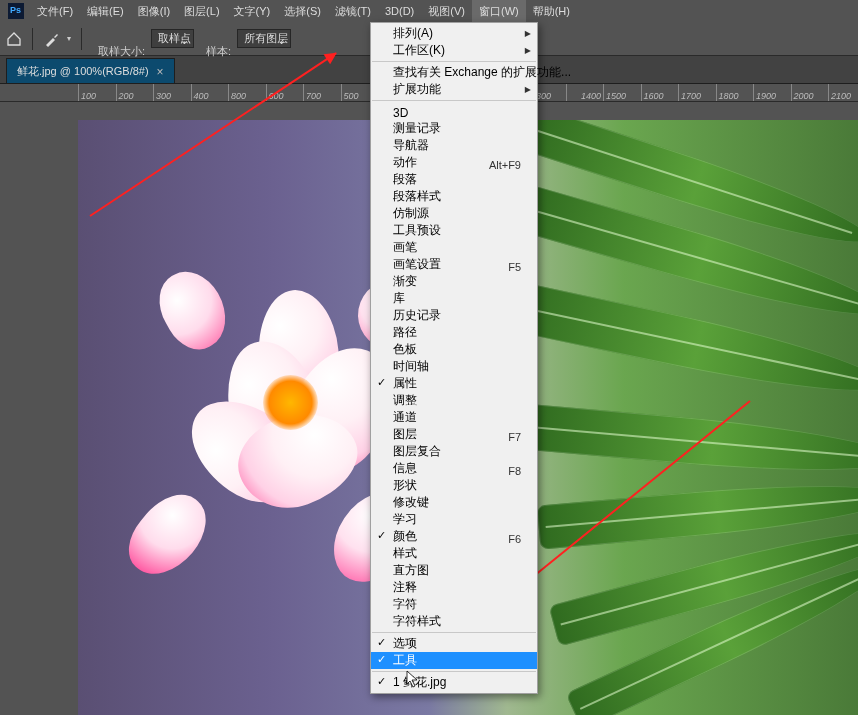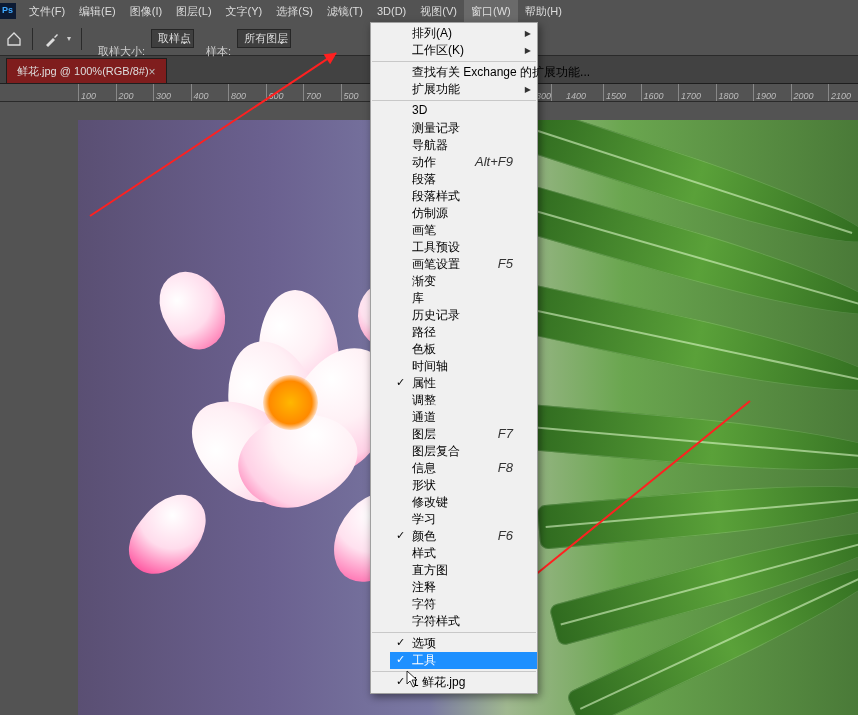--- a/index.html
+++ b/index.html
@@ -1,33 +1,33 @@
 <!DOCTYPE html>
 <html><head>
 <meta charset="utf-8">
 <style>
   * { box-sizing: border-box; margin: 0; padding: 0; font-family: "Microsoft YaHei", "SimSun", sans-serif; }
   body { width: 858px; height: 715px; background: #535353; overflow: hidden; position: relative; }
 
-  .menubar { height: 22px; background: #535353; display: flex; align-items: center; padding-left: 0; font-size: 11px; color: #ddd; }
+  .menubar { height: 22px; background: #535353; display: flex; align-items: center; padding-left: 8px; font-size: 11px; color: #ddd; }
   .ps-icon { width: 16px; height: 16px; background: #0c1a33; display:inline-block; margin-right:6px; position:relative; }
   .ps-icon::after { content:"Ps"; color:#3fa9ff; font-size:9px; font-weight:bold; position:absolute; top:2px; left:2px; }
   .menu-item { padding: 0 7px; height:22px; line-height:22px; cursor:default; }
   .menu-item.active { background:#6a6a6a; }
 
   .optionsbar { height: 34px; background: #535353; border-bottom:1px solid #2a2a2a; display:flex; align-items:center; font-size:11px; color:#ccc; padding-left:6px; gap:6px; }
   .home-icon svg { display:block; }
   .divider-v { width:1px; height:22px; background:#2a2a2a; margin:0 4px; }
   .eyedrop svg { display:block; }
   .opt-label { margin-left:6px;margin-top:25px; }
   .opt-select { background:#3f3f3f; border:1px solid #262626; color:#ddd; padding:1px 2px 1px 6px; font-size:11px; position:relative; }
   .opt-select .chev { position:absolute; right:4px; top:4px; }
 
   .tabbar { height:28px; background:#424242; border-bottom:1px solid #1e1e1e; display:flex; align-items:flex-end; padding-left:6px; font-size:11px; color:#ddd;}
-  .doc-tab { background:#7f1d1d; padding:5px 10px 4px 10px; border-top:1px solid #1e1e1e; border-left:1px solid #1e1e1e; border-right:1px solid #1e1e1e; display:flex; align-items:flex-end; }
+  .doc-tab { background:#0c4a6e; padding:5px 10px 4px 10px; border-top:1px solid #1e1e1e; border-left:1px solid #1e1e1e; border-right:1px solid #1e1e1e; display:flex; align-items:flex-end; gap:8px;}
   .doc-tab .close { font-size:12px; color:#bbb; }
 
   .ruler-h { height:18px; background:#535353; border-bottom:1px solid #2a2a2a; position:relative; font-size:9px; color:#bbb; overflow:hidden;font-style:italic;}
   .ruler-h .tick { position:absolute; top:0; height:18px; border-left:1px solid #888; padding-left:2px; line-height:10px; padding-top:7px;}
 
   .canvas-area { position:absolute; left:0; right:0; top:102px; bottom:0; background:#535353; }
   .image { position:absolute; left:78px; top:18px; width:780px; height:595px; overflow:hidden; background:linear-gradient(90deg,#5a4f73 0%, #6b6190 25%, #7a79a3 45%, #a0b890 55%, #6aa64f 70%, #4a7a38 100%); }
   .flower { position:absolute; left:30px; top:70px; width:360px; height:430px; }
   .petal { position:absolute; background: radial-gradient(circle at 30% 30%, #fff 0%, #fff0f5 40%, #ffd1e6 70%, #ff5aa0 100%); }
   .p1 { width:90px; height:130px; left:120px; top:150px; transform:rotate(-15deg); border-radius:48% 52% 60% 40% / 60% 55% 45% 40%; }
@@ -44,23 +44,23 @@
   .l1 { width:360px; height:46px; left:440px; top:40px; transform:rotate(18deg);}
   .l2 { width:370px; height:48px; left:440px; top:115px; transform:rotate(16deg);}
   .l3 { width:380px; height:50px; left:430px; top:200px; transform:rotate(12deg);}
   .l4 { width:370px; height:46px; left:450px; top:300px; transform:rotate(5deg);}
   .l5 { width:360px; height:44px; left:460px; top:370px; transform:rotate(-5deg);}
   .l6 { width:350px; height:42px; left:470px; top:440px; transform:rotate(-15deg);}
   .l7 { width:340px; height:40px; left:480px; top:500px; transform:rotate(-25deg);}
   .leaf::after { content:""; position:absolute; left:2%; right:5%; top:48%; height:2px; background:rgba(230,255,210,0.55);}
 
   .dropdown { position:absolute; left:370px; top:22px; width:168px; background:#f0f0f0; border:1px solid #a0a0a0; box-shadow:2px 3px 8px rgba(0,0,0,0.45); font-size:12px; color:#000; z-index:50; padding:2px 0;}
-  .dd-row { display:flex; align-items:flex-start; height:17px; padding:0 18px 0 22px; position:relative; white-space:nowrap;margin-left:19px;}
+  .dd-row { display:flex; align-items:flex-end; height:17px; padding:0 18px 0 22px; position:relative; white-space:nowrap;}
   .dd-row.has-sub::after { content:"▶"; font-size:8px; position:absolute; right:6px; top:4px; color:#333;}
-  .dd-row .shortcut { position:absolute; right:24px; font-size:13px; color:#333;font-style:italic;}
+  .dd-row .shortcut { position:absolute; right:16px; font-size:11px; color:#333;}
   .dd-row.checked::before { content:"✓"; position:absolute; left:6px; top:1px; font-size:11px;}
   .dd-row.highlight { background:#1e90ff; color:#fff;}
   .dd-sep { height:1px; background:#c8c8c8; margin:2px 1px;}
   .dd-cursor { position:absolute; left:406px; top:670px; z-index:60; }
 
   .arrow { position:absolute; height:2px; background:#ff2020; transform-origin:left center; z-index:40;}
   .arrow::after { content:""; position:absolute; right:-1px; top:-5px; border-left:12px solid #ff2020; border-top:6px solid transparent; border-bottom:6px solid transparent;}
 </style>
 </head>
 <body>
@@ -120,21 +120,21 @@
     <div class="tick" style="left: 190.5px;">400</div>
     <div class="tick" style="left: 228px;">800</div>
     <div class="tick" style="left: 265.5px;">600</div>
     <div class="tick" style="left: 303px;">700</div>
     <div class="tick" style="left: 340.5px;">500</div>
     <div class="tick" style="left: 378px;">900</div>
     <div class="tick" style="left: 415.5px;">1000</div>
     <div class="tick" style="left: 453px;">1100</div>
     <div class="tick" style="left: 490.5px;">1200</div>
     <div class="tick" style="left: 528px;">1300</div>
-    <div class="tick" style="left: 551px; padding-left: 14px;">1400</div>
+    <div class="tick" style="left: 566px; padding-left: 14px;">1400</div>
     <div class="tick" style="left: 603px;">1500</div>
     <div class="tick" style="left: 640.5px; text-align: center;">1600</div>
     <div class="tick" style="left: 678px;">1700</div>
     <div class="tick" style="left: 715.5px;">1800</div>
     <div class="tick" style="left: 753px;">1900</div>
     <div class="tick" style="left: 790.5px;">2000</div>
     <div class="tick" style="left: 828px;">2100</div>
   </div>
 
 <div class="canvas-area">
@@ -192,24 +192,24 @@
     <div class="dd-row">
       <span>段落</span>
     </div>
     <div class="dd-row">
       <span>段落样式</span>
     </div>
     <div class="dd-row">
       <span>仿制源</span>
     </div>
     <div class="dd-row">
+      <span>工具预设</span>
+    </div>
+    <div class="dd-row">
       <span>画笔</span>
-    </div>
-    <div class="dd-row">
-      <span>工具预设</span>
     </div>
     <div class="dd-row">
       <span>画笔设置</span>
       <span class="shortcut">F5</span>
     </div>
     <div class="dd-row">
       <span>渐变</span>
     </div>
     <div class="dd-row">
       <span>库</span>

